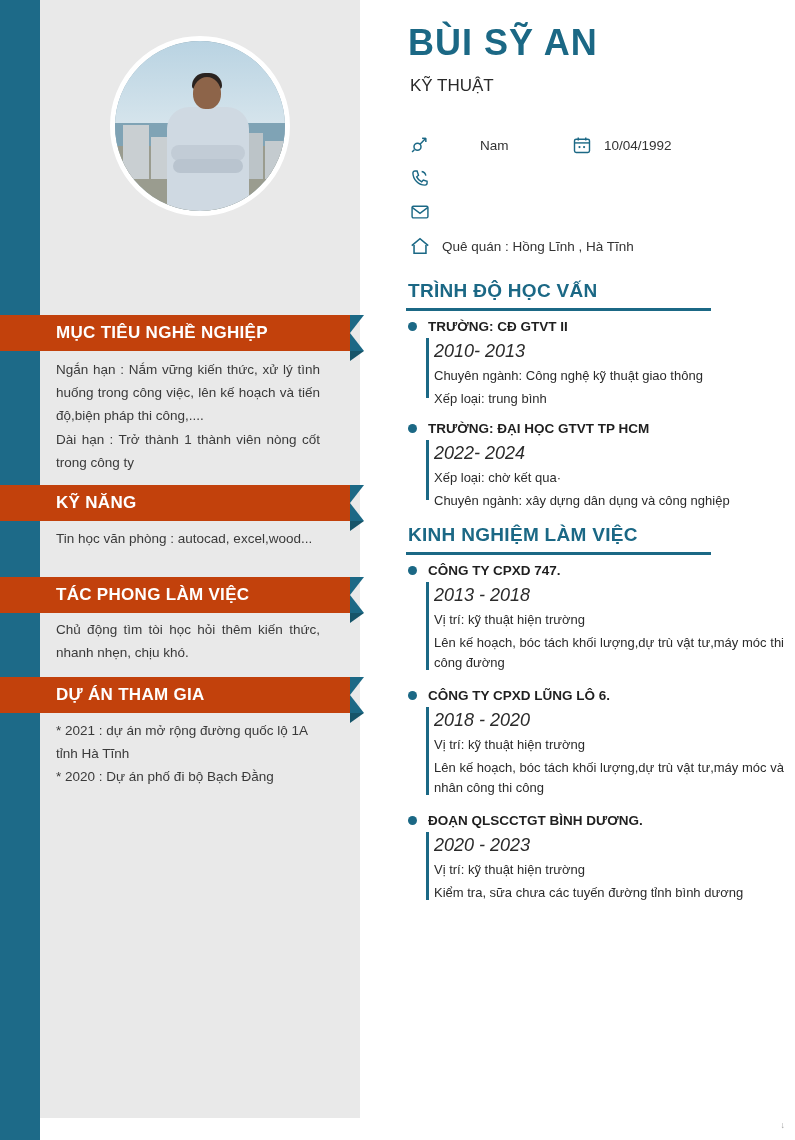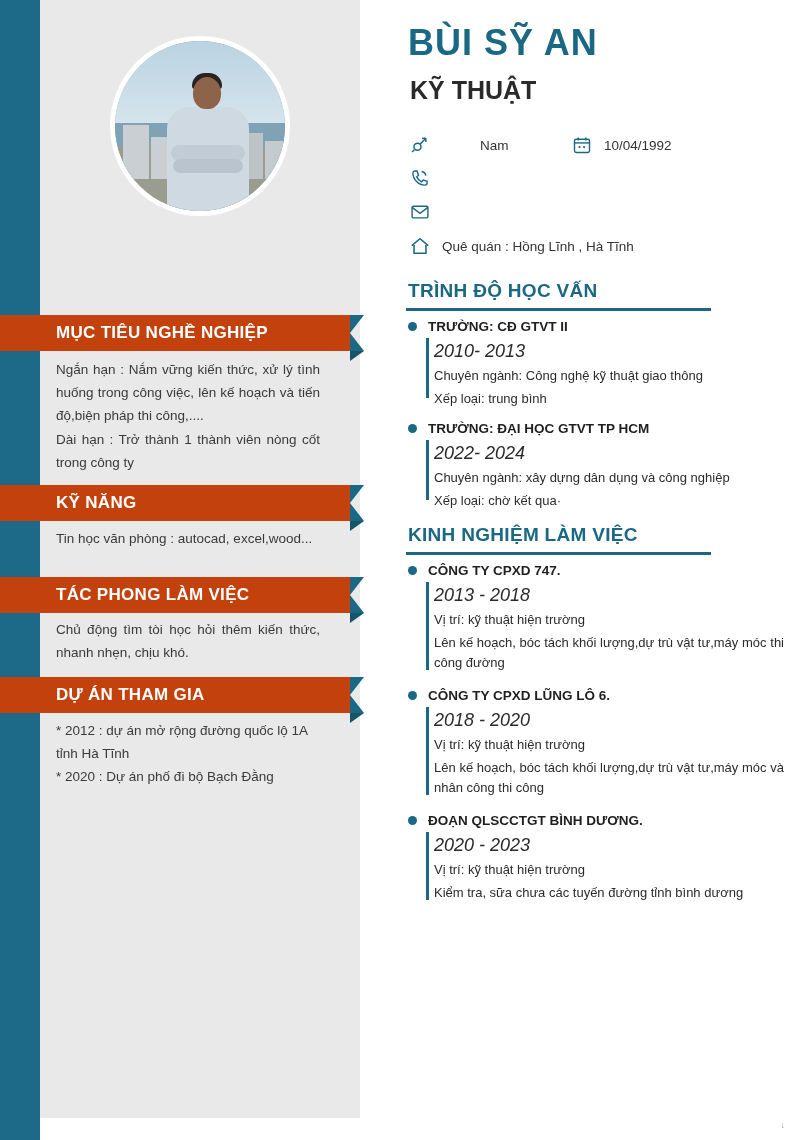--- a/index.html
+++ b/index.html
@@ -169,23 +169,22 @@
     top: 22px;
     font-size: 36px;
     font-weight: bold;
     color: #1b6885;
     letter-spacing: 1px;
   }
   .role {
     position: absolute;
     left: 18px;
     top: 76px;
-    font-size: 25px;
+    font-size: 17px;
     color: #2a2a2a;
-    font-weight: bold;
   }
 
   .info-row {
     position: absolute;
     font-size: 13.5px;
     color: #333;
     display: flex;
     align-items: center;
   }
   .ico {
@@ -316,21 +315,21 @@
 <div class="left-body" style="top:618px; left:56px;">
   <p>Chủ động tìm tòi học hỏi thêm kiến thức, nhanh nhẹn, chịu khó.</p>
 </div>
 
 <div class="banner" style="top:677px; width:350px;">
   <span>DỰ ÁN THAM GIA</span>
   <span class="tail"></span>
   <span class="shadow"></span>
 </div>
 <div class="left-body" style="top:719px; left:56px; text-align:left;">
-  <p>* 2012 : dự án mở rộng đường quốc lộ 1A tỉnh Hà Tĩnh</p>
+  <p>* 2021 : dự án mở rộng đường quốc lộ 1A tỉnh Hà Tĩnh</p>
   <p>* 2020 : Dự án phố đi bộ Bạch Đằng</p>
 </div>
 
 <div class="right-col">
 
   <div class="name">BÙI SỸ AN</div>
   <div class="role">KỸ THUẬT</div>
 
   <div class="info-row" style="left:16px; top:133px;gap:38px;">
     <span class="ico">
@@ -399,22 +398,22 @@
     <div class="period">2010- 2013</div>
     <div class="line">Chuyên ngành: Công nghệ kỹ thuật giao thông</div>
     <div class="line">Xếp loại: trung bình</div>
   </div>
 
   <div class="entry" style="top:420px; height:82px;">
     <span class="dot"></span>
     <span class="bar"></span>
     <div class="title">TRƯỜNG: ĐẠI HỌC GTVT TP HCM</div>
     <div class="period">2022- 2024</div>
+    <div class="line">Xếp loại: chờ kết qua·</div>
     <div class="line">Chuyên ngành: xây dựng dân dụng và công nghiệp</div>
-    <div class="line">Xếp loại: chờ kết qua·</div>
   </div>
 
   <div class="sec-title" style="top:524px;">KINH NGHIỆM LÀM VIỆC</div>
   <div class="sec-underline" style="top:552px;"></div>
 
   <div class="entry" style="top:562px; height:110px;">
     <span class="dot"></span>
     <span class="bar"></span>
     <div class="title">CÔNG TY CPXD 747.</div>
     <div class="period">2013 - 2018</div>

